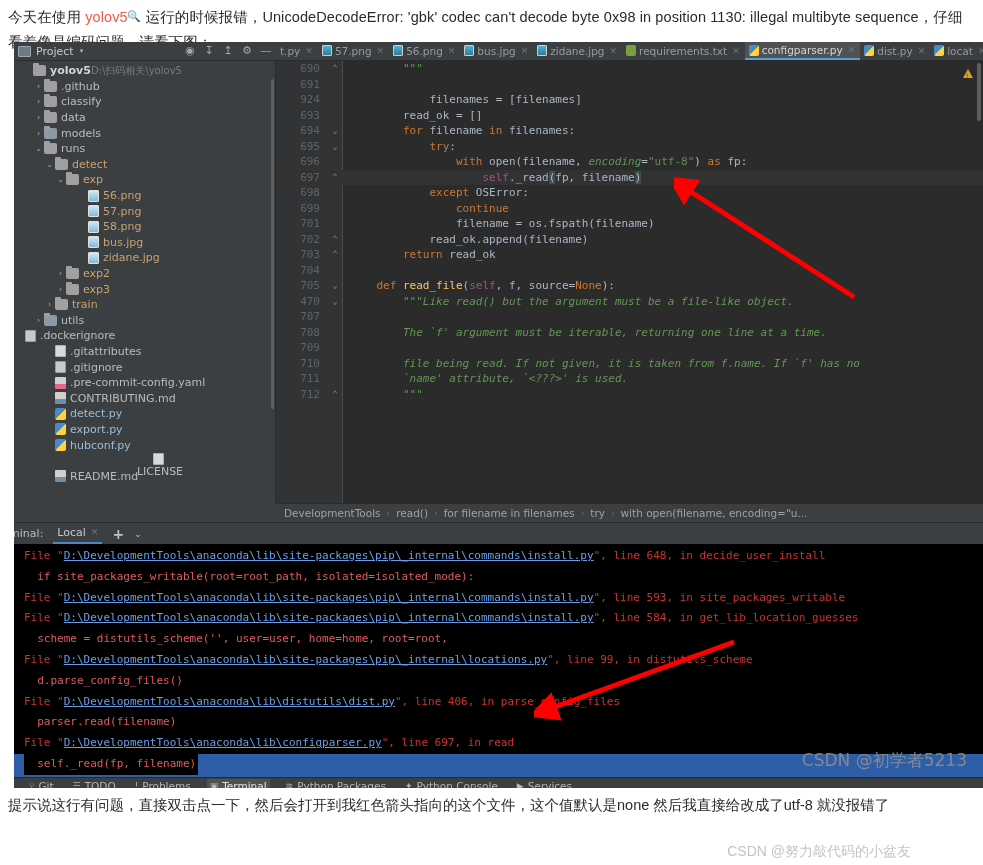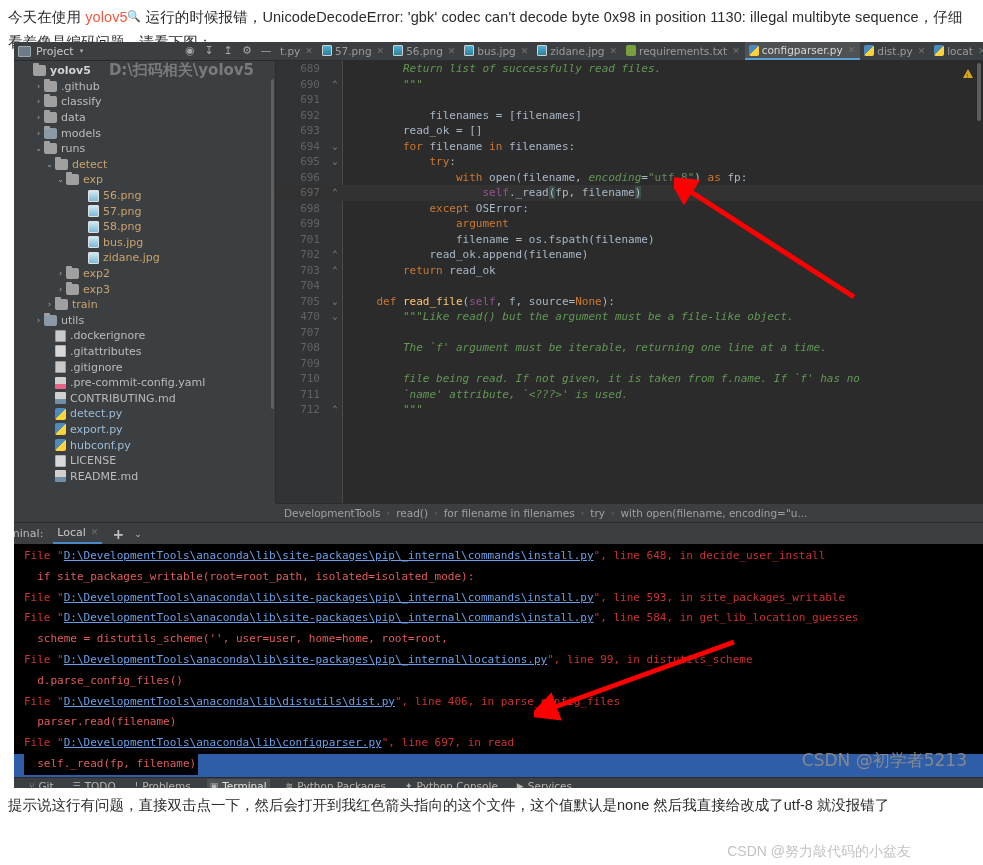--- a/index.html
+++ b/index.html
@@ -104,21 +104,21 @@
   .fileicn.img { background: linear-gradient(#cfe8f5,#7bbcd8); border:1px solid #e0e0e0; }
   .fileicn.doc { background: #d8d8d8; border:1px solid #b0b0b0; }
   .fileicn.ign { background: #c9c9c9; border:1px solid #9a9a9a; }
   .fileicn.yaml{ background: linear-gradient(#d0d0d0 55%, #e8648b 55%); }
   .fileicn.md  { background: linear-gradient(#d0d0d0 55%, #6f8ea8 55%); }
   .fileicn.pyf { background: linear-gradient(135deg,#4b8bbe 50%,#ffd43b 50%); border-radius:2px;}
   .tname { color: #bbbbbb; }
   .tname.bold { font-weight: bold; color: #d4d4d4; }
   .tname.orange { color: #c9a26d; }
   .tname.py { color: #9bbcd8; }
-  .tpath { color: #7a7a7a; margin-left: 18px; font-size: 15px; font-weight: bold; }
+  .tpath { color: #7a7a7a; margin-left: 0; font-size: 10px; }
   .tree-scroll { position:absolute; right:2px; top:18px; width:3px; height:330px; background:#5d5f60; border-radius:2px;}
   .tree-divider { position:absolute; right:0; top:0; bottom:0; width:1px; background:#2b2b2b;}
 
   .editor {
     flex: 1; background: #2b2b2b; position: relative; overflow: hidden;
     font-family: "DejaVu Sans Mono", monospace;
     font-size: 11px;
   }
   .gutter-bg { position:absolute; left:0; top:0; bottom:0; width:52px; background:#313335; }
   .fold-bg { position:absolute; left:52px; top:0; bottom:0; width:14px; background:#313335; }
@@ -365,21 +365,21 @@
         <div class="trow" style="padding-left: 30px;">
           <span class="arrow">›</span>
           <span class="folder"></span>
           <span class="tname orange">train</span>
         </div>
         <div class="trow" style="padding-left: 19px;">
           <span class="arrow">›</span>
           <span class="folder mod"></span>
           <span class="tname">utils</span>
         </div>
-        <div class="trow" style="padding-left: 30px;">
+        <div class="trow" style="">
           <span class="arrow none"></span>
           <span class="fileicn ign"></span>
           <span class="tname">.dockerignore</span>
         </div>
         <div class="trow" style="padding-left: 30px;">
           <span class="arrow none"></span>
           <span class="fileicn doc"></span>
           <span class="tname">.gitattributes</span>
         </div>
         <div class="trow" style="padding-left: 30px;">
@@ -405,47 +405,46 @@
         <div class="trow" style="padding-left: 30px;">
           <span class="arrow none"></span>
           <span class="fileicn pyf"></span>
           <span class="tname py">export.py</span>
         </div>
         <div class="trow" style="padding-left: 30px;">
           <span class="arrow none"></span>
           <span class="fileicn pyf"></span>
           <span class="tname py">hubconf.py</span>
         </div>
-        <div class="trow" style="padding-left: 30px;">
+        <div class="trow" style="padding-left: 30px; flex-direction: column;">
           <span class="arrow none"></span>
           <span class="fileicn doc"></span>
           <span class="tname">LICENSE</span>
         </div>
         <div class="trow" style="padding-left: 30px;">
           <span class="arrow none"></span>
           <span class="fileicn md"></span>
           <span class="tname">README.md</span>
         </div>
       </div>
     <div class="editor">
       <div class="gutter-bg"></div>
       <div class="fold-bg"></div>
       <div class="fold-line"></div>
       <div id="codearea">
-          <div class="codeline"><span class="lnum">689</span><span class="ctext" style="padding-left: 52.96px;"><span class="c-cmt">Return list of successfully read files.</span></span></div>
           <div class="codeline"><span class="lnum">690</span><span class="foldg">⌃</span><span class="ctext" style="padding-left: 52.96px;"><span class="c-cmt">"""</span></span></div>
           <div class="codeline"><span class="lnum">691</span></div>
-          <div class="codeline"><span class="lnum">692</span><span class="ctext" style="padding-left: 79.44px;"><span class="c-def">filenames = [filenames]</span></span></div>
+          <div class="codeline"><span class="lnum">924</span><span class="ctext" style="padding-left: 79.44px;"><span class="c-def">filenames = [filenames]</span></span></div>
           <div class="codeline"><span class="lnum">693</span><span class="ctext" style="padding-left: 52.96px;"><span class="c-def">read_ok = []</span></span></div>
           <div class="codeline"><span class="lnum">694</span><span class="foldg">⌄</span><span class="ctext" style="padding-left: 52.96px;"><span class="c-kw">for</span> <span class="c-def">filename </span><span class="c-kw">in</span> <span class="c-def">filenames:</span></span></div>
           <div class="codeline"><span class="lnum">695</span><span class="foldg">⌄</span><span class="ctext" style="padding-left: 79.44px;"><span class="c-kw">try</span><span class="c-def">:</span></span></div>
           <div class="codeline"><span class="lnum">696</span><span class="ctext" style="padding-left: 105.92px;"><span class="c-kw">with</span> <span class="c-def">open(filename, </span><span class="c-cmt">encoding</span><span class="c-def">=</span><span class="c-str">"utf-8"</span><span class="c-def">) </span><span class="c-kw">as</span> <span class="c-def">fp:</span></span></div>
           <div class="codeline hl"><span class="lnum">697</span><span class="foldg">⌃</span><span class="ctext" style="padding-left: 132.4px;"><span class="c-self">self</span><span class="c-def">._read</span><span class="sel-brk">(</span><span class="c-def">fp, filename</span><span class="sel-brk">)</span></span></div>
           <div class="codeline"><span class="lnum">698</span><span class="ctext" style="padding-left: 79.44px;"><span class="c-kw">except</span> <span class="c-def">OSError:</span></span></div>
-          <div class="codeline"><span class="lnum">699</span><span class="ctext" style="padding-left: 105.92px;"><span class="c-kw">argument</span></span></div>
+          <div class="codeline"><span class="lnum">699</span><span class="ctext" style="padding-left: 105.92px;"><span class="c-kw">continue</span></span></div>
           <div class="codeline"><span class="lnum">701</span><span class="ctext" style="padding-left: 105.92px;"><span class="c-def">filename = os.fspath(filename)</span></span></div>
           <div class="codeline"><span class="lnum">702</span><span class="foldg">⌃</span><span class="ctext" style="padding-left: 79.44px;"><span class="c-def">read_ok.append(filename)</span></span></div>
           <div class="codeline"><span class="lnum">703</span><span class="foldg">⌃</span><span class="ctext" style="padding-left: 52.96px;"><span class="c-kw">return</span> <span class="c-def">read_ok</span></span></div>
           <div class="codeline"><span class="lnum">704</span><span class="ctext" style="padding-left: 0px;"></span></div>
           <div class="codeline"><span class="lnum">705</span><span class="foldg">⌄</span><span class="ctext" style="padding-left: 26.48px;"><span class="c-kw">def </span><span class="c-fn">read_file</span><span class="c-def">(</span><span class="c-self">self</span><span class="c-def">, </span><span class="c-def">f</span><span class="c-def">, </span><span class="c-def">source</span><span class="c-def">=</span><span class="c-none">None</span><span class="c-def">):</span></span></div>
           <div class="codeline"><span class="lnum">470</span><span class="foldg">⌄</span><span class="ctext" style="padding-left: 52.96px;"><span class="c-cmt">"""Like read() but the argument must be a file-like object.</span></span></div>
           <div class="codeline"><span class="lnum">707</span><span class="ctext" style="padding-left: 52.96px;"></span></div>
           <div class="codeline"><span class="lnum">708</span><span class="ctext" style="padding-left: 52.96px;"><span class="c-cmt">The `f' argument must be iterable, returning one line at a time.</span></span></div>
           <div class="codeline"><span class="lnum">709</span></div>
           <div class="codeline"><span class="lnum">710</span><span class="ctext" style="padding-left: 52.96px;"><span class="c-cmt">file being read. If not given, it is taken from f.name. If `f' has no</span></span></div>

